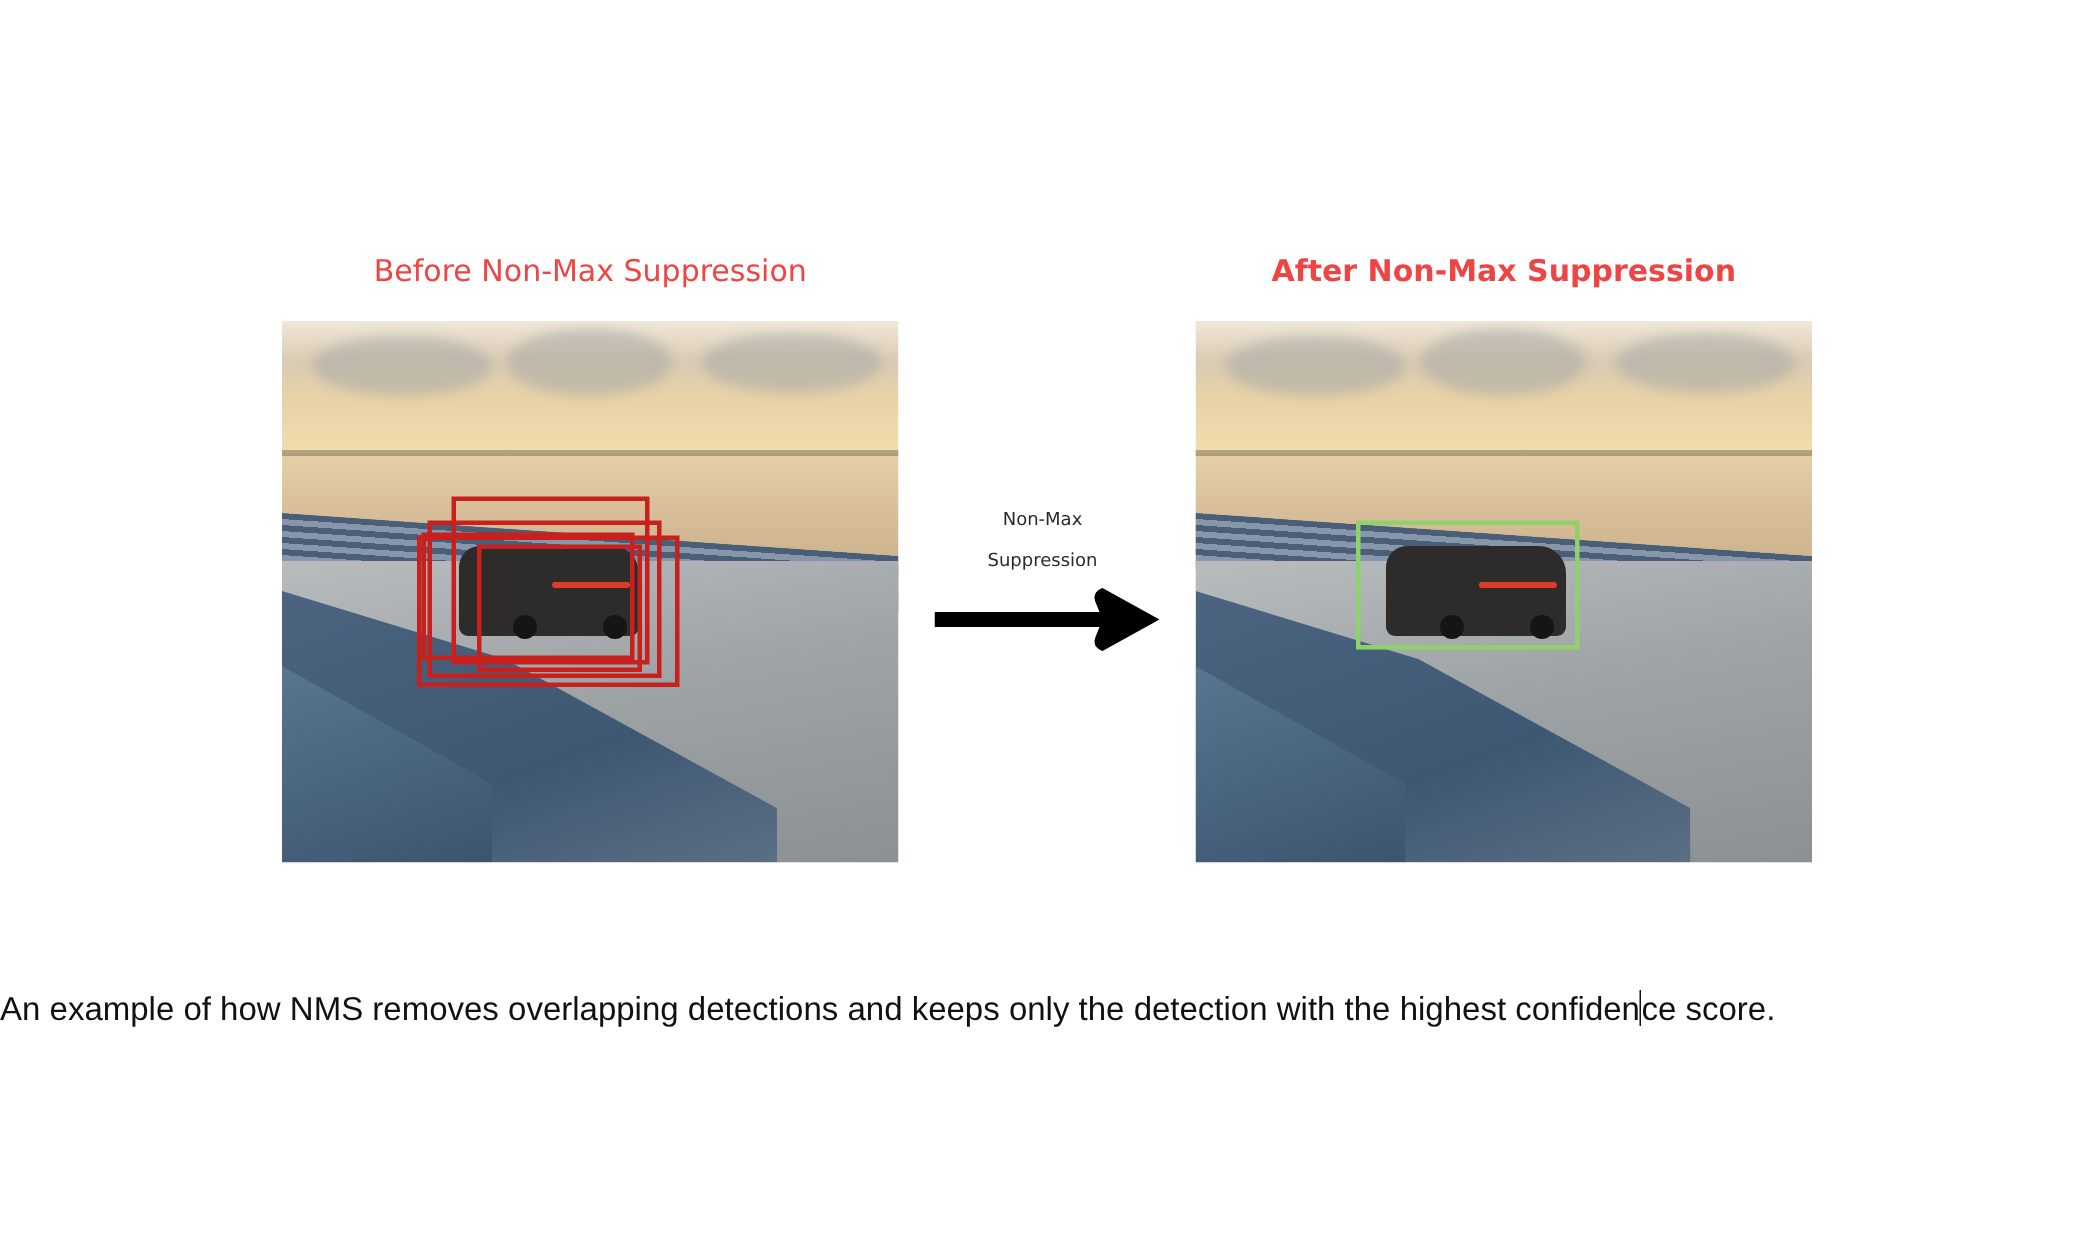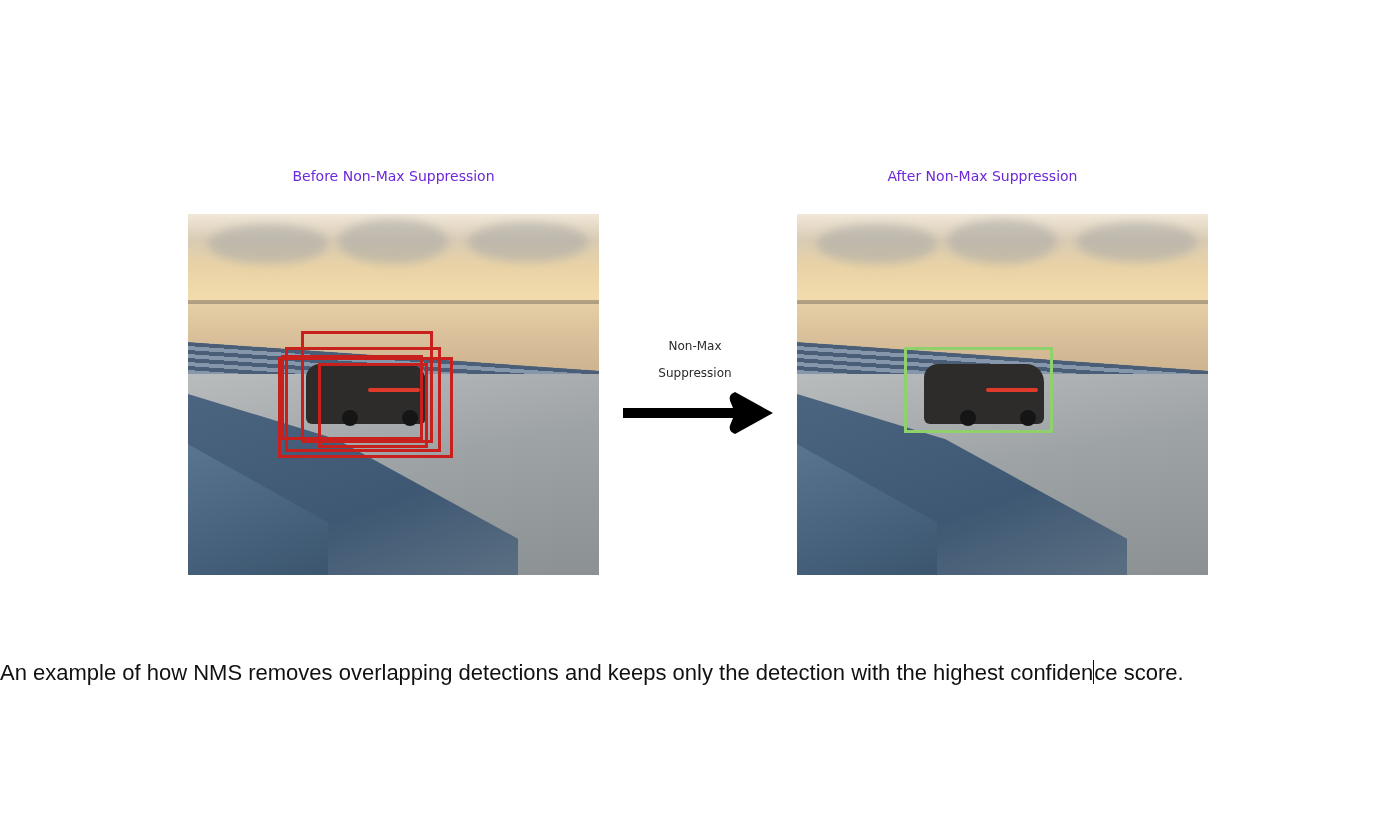--- a/index.html
+++ b/index.html
@@ -1,17 +1,17 @@
 <!DOCTYPE html>
 <html><head>
 <meta charset="utf-8">
 <style>
   html, body { margin:0; padding:0; background:#ffffff; }
   body { width:1387px; height:829px; position:relative; overflow:hidden; font-family:"DejaVu Sans", sans-serif; color:#222; }
-  .panel-title { position:absolute; top:168px; font-size:14px; color:#6d28d9; text-align:center; white-space:nowrap; }
+  .panel-title { position:absolute; top:168px; font-size:20px; color:#ef4444; text-align:center; white-space:nowrap; }
   .photo { position:absolute; top:214px; width:411px; height:361px; overflow:hidden; }
   .sky { position:absolute; left:0; top:0; width:100%; height:88px;
          background: linear-gradient(180deg, #f1e8d9 0%, #d9cbb4 30%, #e9d3a6 60%, #f3dcae 100%); }
   .cloud { position:absolute; border-radius:50%; background:rgba(170,170,165,0.55); filter:blur(4px); }
   .horizon { position:absolute; left:0; top:86px; width:100%; height:4px; background:#8a7d66; opacity:.6; }
   .sea { position:absolute; left:0; top:88px; width:100%; height:70px;
          background: linear-gradient(180deg, #e6cfa6 0%, #d9c09a 50%, #cdb48e 100%); }
   .rail-far { position:absolute; left:0; top:128px; width:100%; height:38px;
          background: repeating-linear-gradient(180deg, #4a5e78 0 4px, #8797ab 4px 8px); transform:skewY(4deg); transform-origin:left; }
   .road { position:absolute; left:0; top:160px; width:100%; height:201px;
@@ -62,21 +62,21 @@
 
 <div class="arrow-label">
   <div>Non-Max</div>
   <div>Suppression</div>
 </div>
 <svg class="arrow" width="155" height="50" viewBox="0 0 155 50">
   <rect x="0" y="19" width="120" height="10" fill="#000"></rect>
   <path d="M112 3 L150 24 L112 45 Q104 42 108 34 L112 24 L108 14 Q104 6 112 3 Z" fill="#000"></path>
 </svg>
 
-<div class="panel-title" style="left:777px; width:411px;">After Non-Max Suppression</div>
+<div class="panel-title" style="left:797px; width:411px;font-weight:bold;">After Non-Max Suppression</div>
 
 <div class="photo" style="left:797px;">
   <div class="sky"></div>
   <div class="cloud" style="left:20px;top:10px;width:120px;height:40px;"></div>
   <div class="cloud" style="left:150px;top:5px;width:110px;height:45px;"></div>
   <div class="cloud" style="left:280px;top:8px;width:120px;height:40px;"></div>
   <div class="sea"></div>
   <div class="horizon"></div>
   <div class="rail-far"></div>
   <div class="road"></div>

